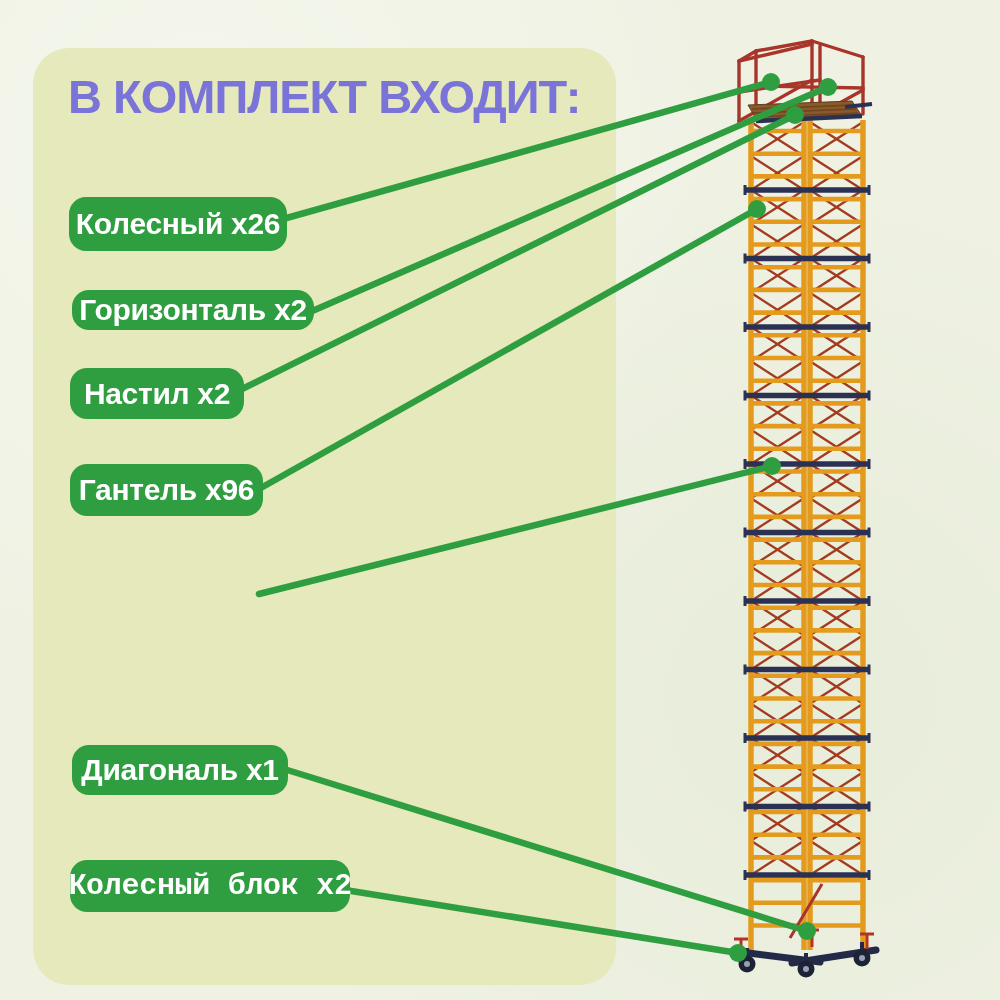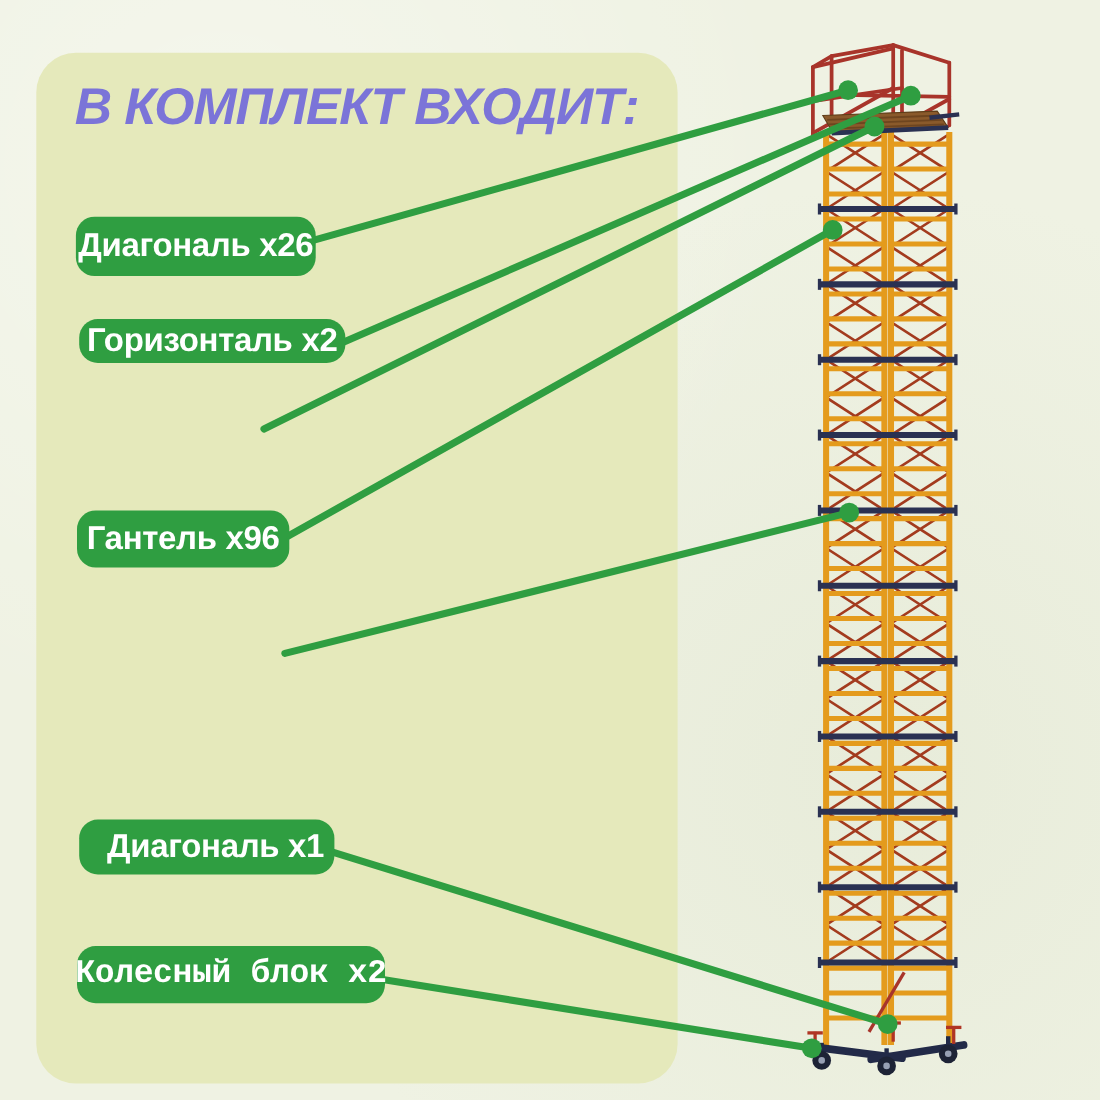--- a/index.html
+++ b/index.html
@@ -18,43 +18,44 @@
       var(--bg);
     font-family:"Liberation Sans", sans-serif;
   }
   .panel{
     position:absolute;left:33px;top:48px;width:583px;height:937px;
     background:var(--panel);border-radius:36px;
   }
   .title{
     position:absolute;left:68px;top:72px;margin:0;
     font-size:47px;font-weight:bold;letter-spacing:-1px;
-    color:var(--purple);line-height:1.05;white-space:nowrap;font-style:italic;
+    color:var(--purple);line-height:1.05;white-space:nowrap;
   }
   .callout{
     position:absolute;display:flex;align-items:center;justify-content:center;
     background:var(--green);color:var(--label-text);
     font-weight:bold;font-size:30px;letter-spacing:-.3px;
     border-radius:17px;white-space:nowrap;z-index:3;
   }
   svg.art{position:absolute;left:0;top:0;z-index:2;}
 </style>
 </head>
 <body>
 
 <div class="stage">
 
   <div class="panel"></div>
 
   <h1 class="title">В КОМПЛЕКТ ВХОДИТ:</h1>
 
-  <div class="callout" style="left:69px;top:197px;width:218px;height:54px;">Диагональ x26</div>
+  <div class="callout" style="left:69px;top:197px;width:218px;height:54px;">Колесный x26</div>
   <div class="callout" style="left:72px;top:290px;width:242px;height:40px;">Горизонталь x2</div>
+  <div class="callout" style="left:70px;top:368px;width:174px;height:51px;">Настил x2</div>
   <div class="callout" style="left:70px;top:464px;width:193px;height:52px;">Гантель x96</div>
-  <div class="callout" style="left:72px;top:745px;width:216px;height:50px;padding-left:16px;">Диагональ x1</div>
+  <div class="callout" style="left:72px;top:745px;width:216px;height:50px;">Диагональ x1</div>
   <div class="callout" style="left:70px;top:860px;width:280px;height:52px;font-family:Liberation Mono, monospace;">Колесный блок x2</div>
 
   <svg class="art" width="1000" height="1000" viewBox="0 0 1000 1000">
     <g id="g-tower">
         <polyline points="751,122 804,156 751,190" fill="none" stroke="#A33B1E" stroke-width="2.4"></polyline>
         <polyline points="804,122 751,156 804,190" fill="none" stroke="#A33B1E" stroke-width="2.4"></polyline>
         <polyline points="810,122 863,156 810,190" fill="none" stroke="#A33B1E" stroke-width="2.4"></polyline>
         <polyline points="863,122 810,156 863,190" fill="none" stroke="#A33B1E" stroke-width="2.4"></polyline>
         <polyline points="751,190 804,224.25 751,258.5" fill="none" stroke="#A33B1E" stroke-width="2.4"></polyline>
         <polyline points="804,190 751,224.25 804,258.5" fill="none" stroke="#A33B1E" stroke-width="2.4"></polyline>

